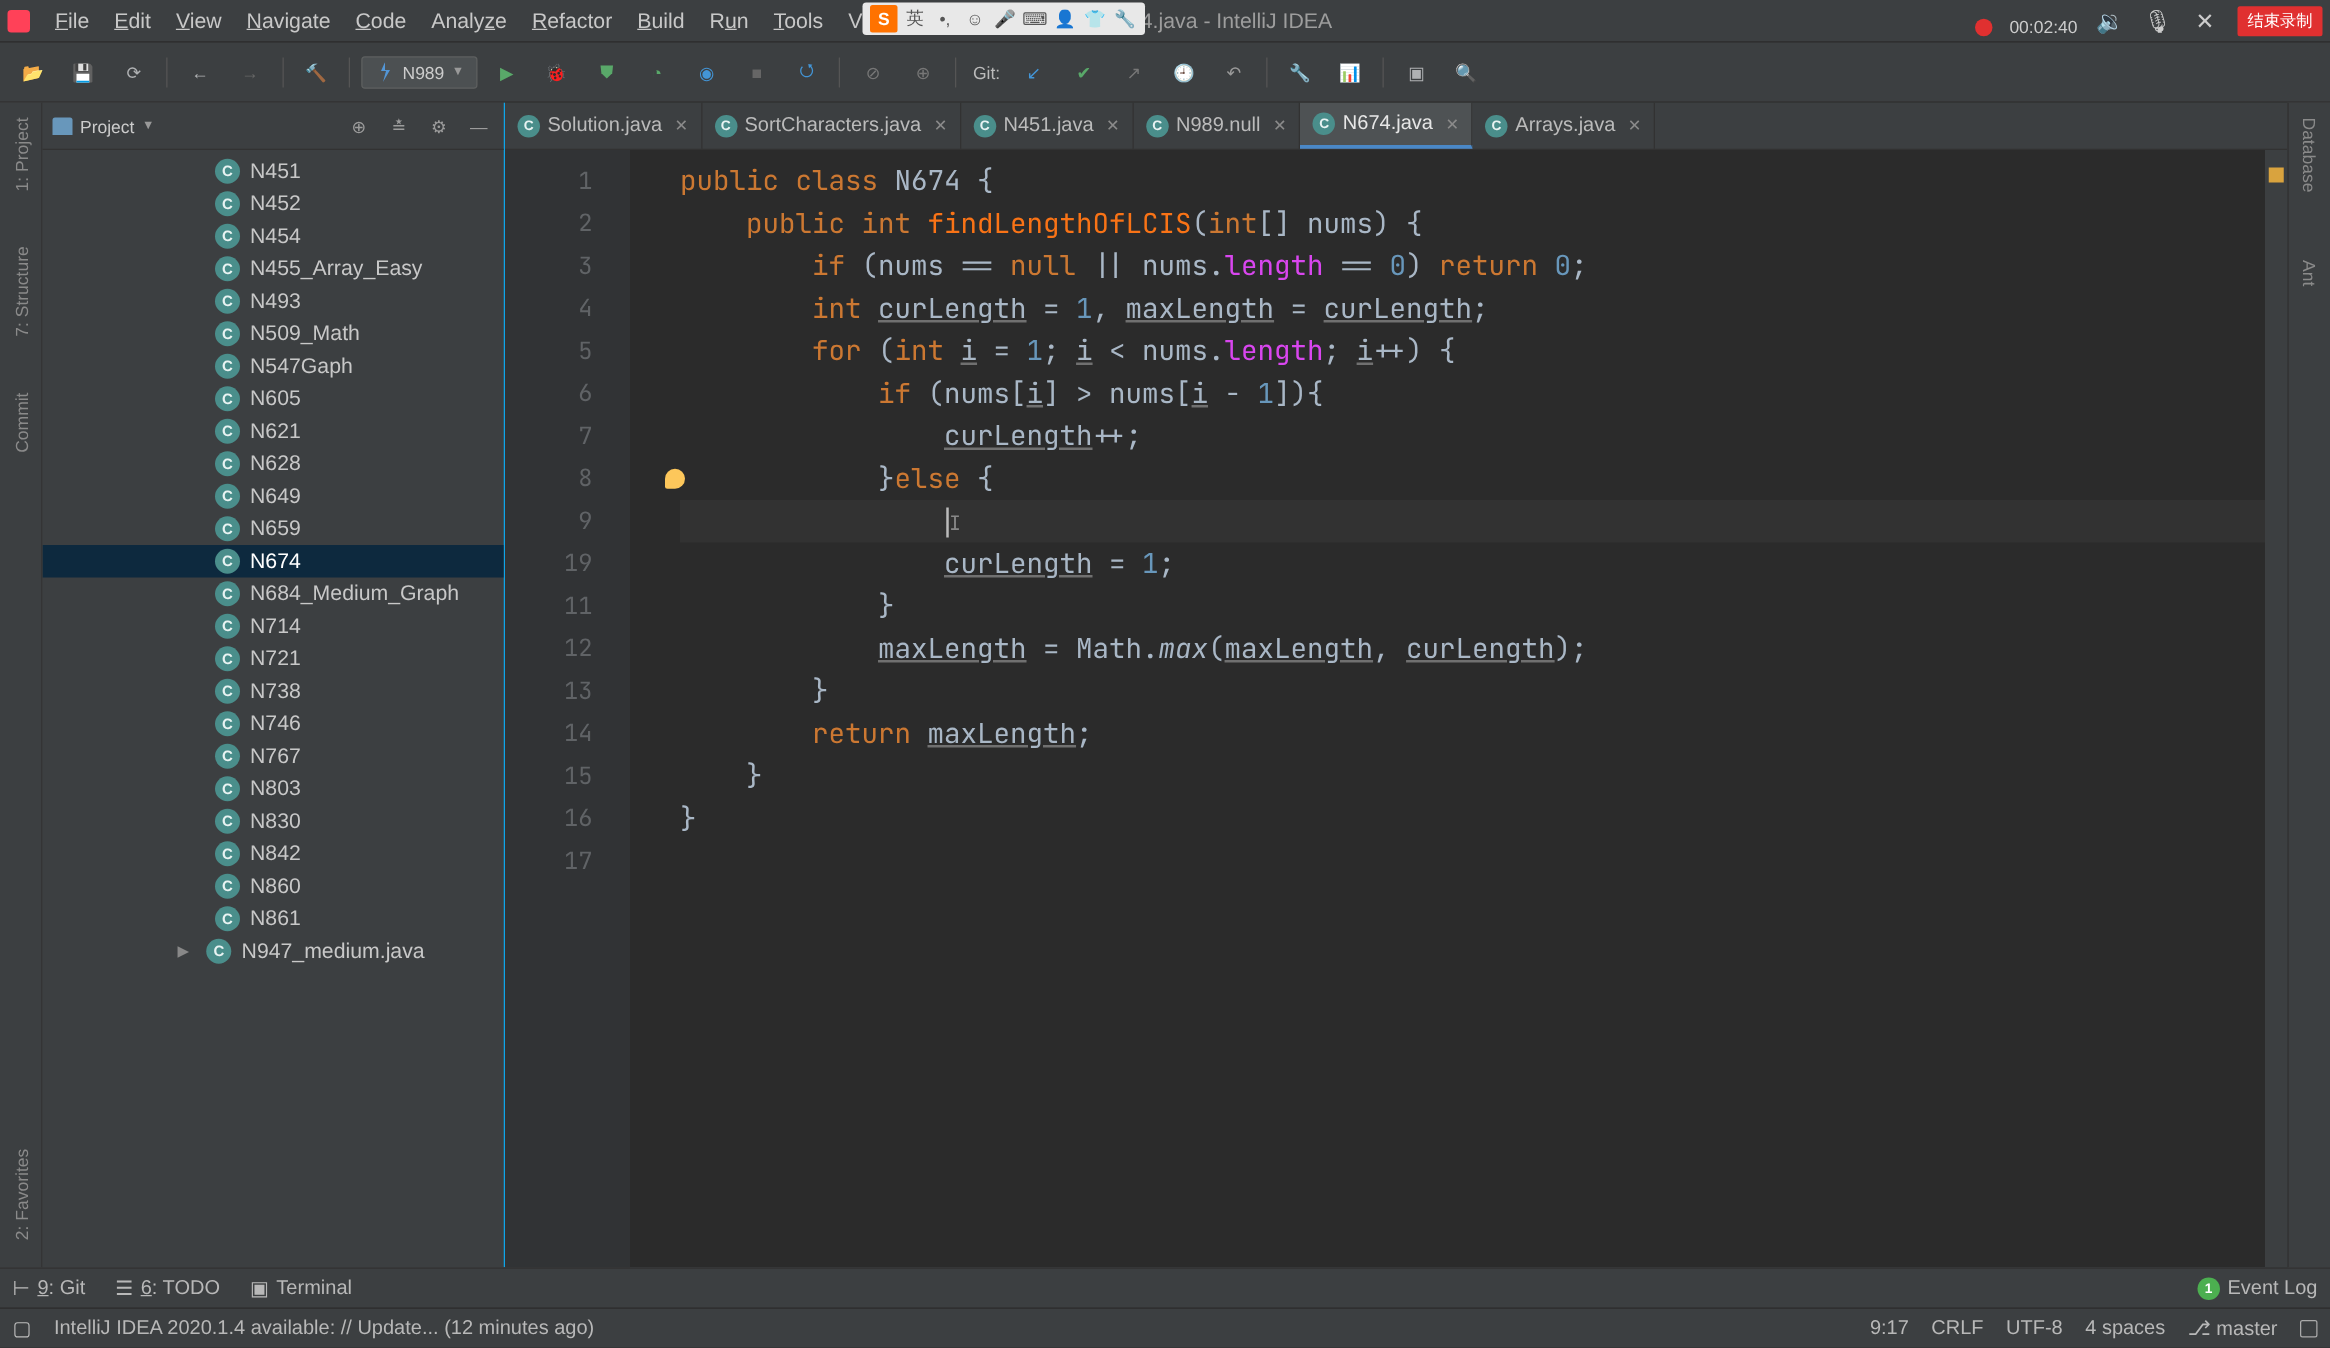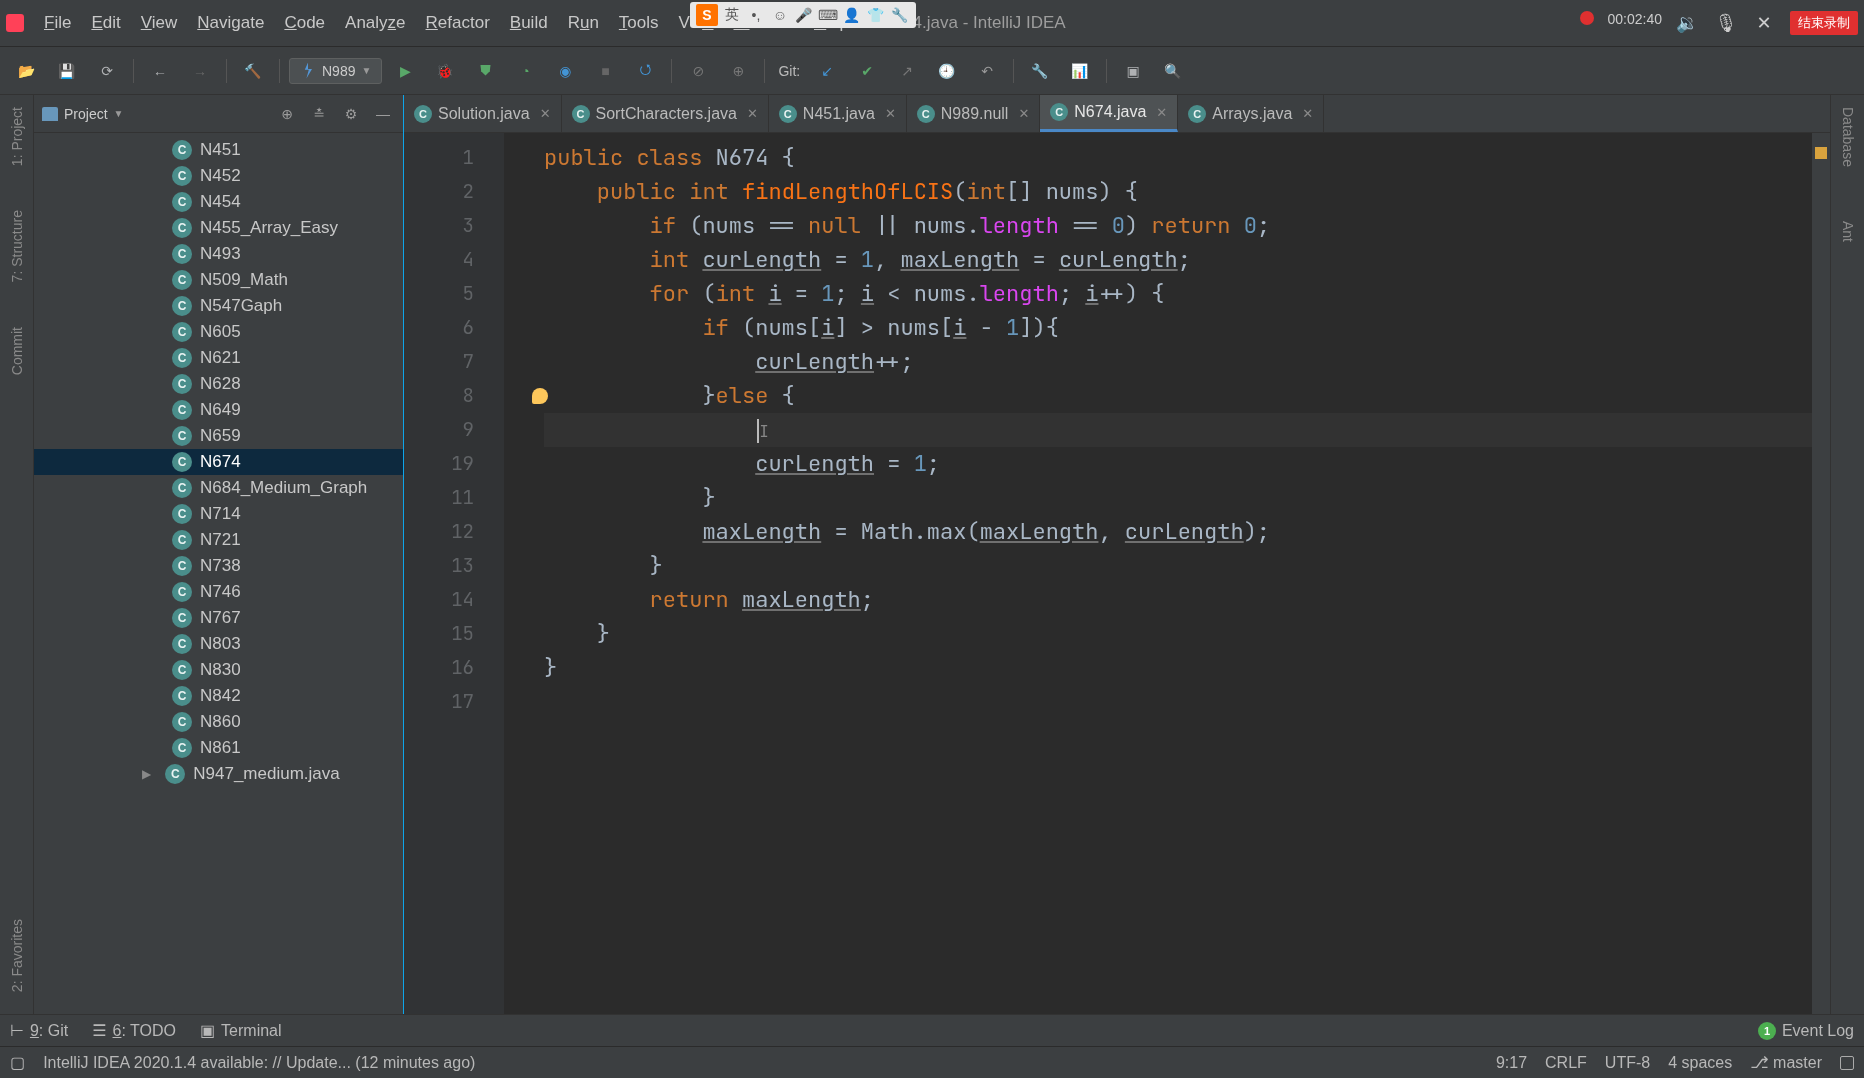--- a/index.html
+++ b/index.html
@@ -9,21 +9,21 @@
   background: #3c3f41;
   color: #bbbbbb;
   width: 1864px;
   height: 1078px;
   overflow: hidden;
   display: flex;
   flex-direction: column;
   transform-origin: top left;
 }
 .menubar {
-  height: 47px;
+  height: 34px;
   background: #3c3f41;
   display: flex;
   align-items: center;
   padding: 0 6px;
   border-bottom: 1px solid #2b2b2b;
   position: relative;
 }
 .menubar .app-icon {
   width: 18px; height: 18px; background: #ff4158; border-radius: 3px; margin-right: 10px;
 }
@@ -32,21 +32,21 @@
   color: #c8c8c8;
   cursor: pointer;
   font-size: 17px;
 }
 .menubar .menu-item .ul { text-decoration: underline; }
 .menubar .title {
   position: absolute; left: 50%; transform: translateX(-50%);
   color: #9d9d9d; font-size: 17px;
 }
 .menubar .right-controls {
-  margin-left: auto; display: flex; align-items: flex-start; gap: 14px;
+  margin-left: auto; display: flex; align-items: flex-end; gap: 14px;
 }
 .rec-dot { width: 14px; height: 14px; background: #e03030; border-radius: 50%; }
 .rec-time { color: #ccc; font-size: 14px; }
 .win-btn { width: 24px; height: 24px; color: #ccc; display: flex; align-items: center; justify-content: center; cursor: pointer; font-size: 18px; }
 .rec-stop { background: #e03030; color: white; padding: 3px 8px; font-size: 13px; border-radius: 2px; }
 
 .ime-bar {
   position: absolute; top: 2px; left: 690px;
   display: flex; align-items: center; gap: 4px;
   background: #e8e8e8; padding: 2px 6px; border-radius: 3px;
@@ -175,21 +175,21 @@
   flex: 1; font-family: "Consolas", "JetBrains Mono", monospace;
   font-size: 22px; line-height: 34px; padding: 8px 0 0 24px;
   color: #a9b7c6; white-space: pre;
 }
 .code .line { height: 34px; margin-left: 16px; }
 .code .line.cur { background: #323232; }
 .kw { color: #cc7832; font-weight: normal; }
 .fn { color: #f97316; }
 .num { color: #6897bb; }
 .field { color: #d946ef; }
-.static { color: #a9b7c6; }
+.static { font-style: italic; color: #a9b7c6; }
 .ul { text-decoration: underline; text-decoration-color: #707070; }
 .cursor-bar { display: inline-block; width: 2px; height: 24px; background: #bbb; vertical-align: middle; margin-left: 2px; }
 .text-caret { color: #888; font-size: 16px; }
 
 .marker-strip { width: 18px; background: #3c3f41; position: relative; }
 .marker-strip .m-warn { position: absolute; top: 14px; left: 3px; width: 12px; height: 12px; background: #d9a33e; }
 
 .bottom-bar1 {
   height: 32px; background: #3c3f41; border-top: 1px solid #323232;
   display: flex; align-items: center; padding: 0 10px; gap: 24px; color: #b8b8b8;

